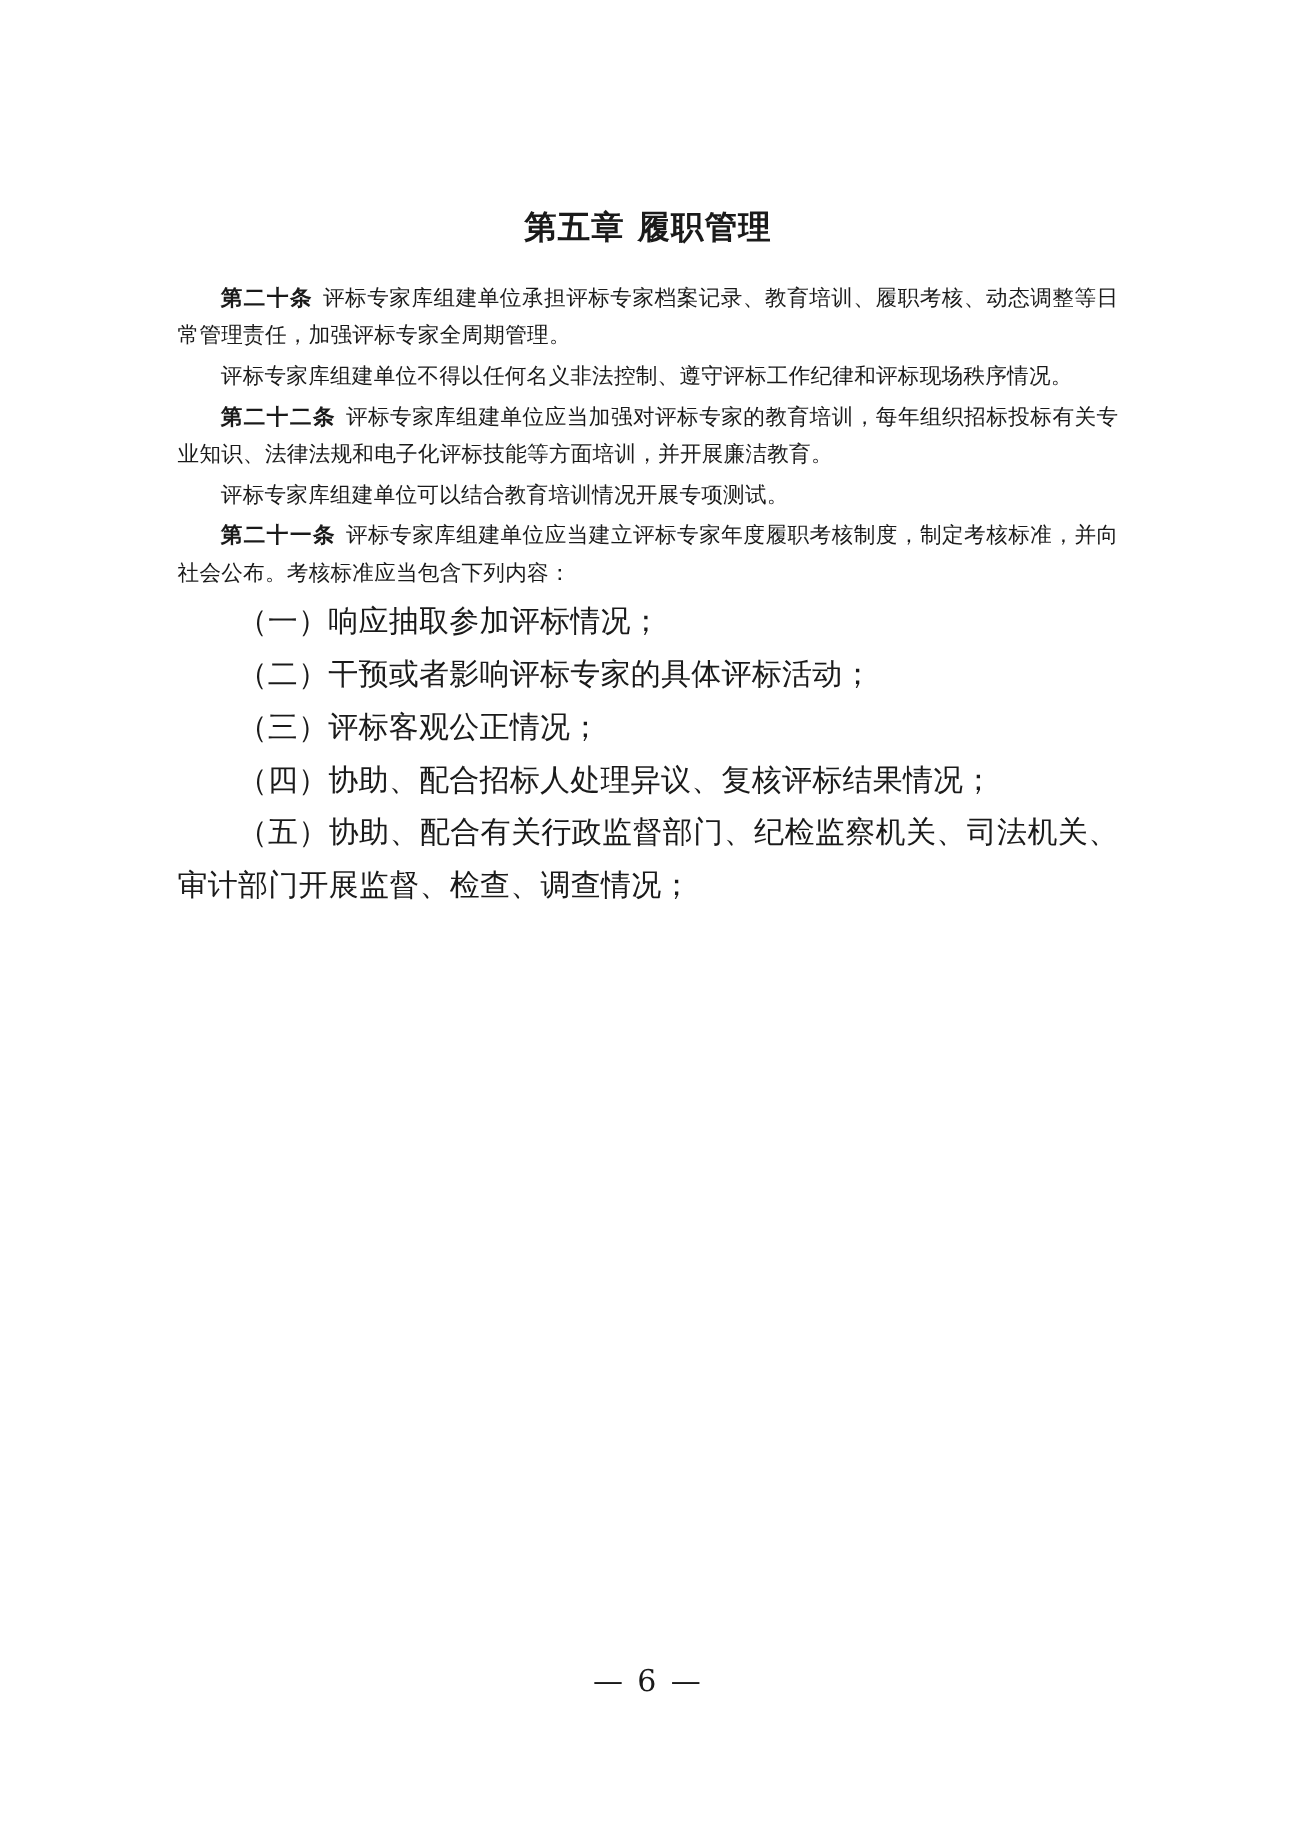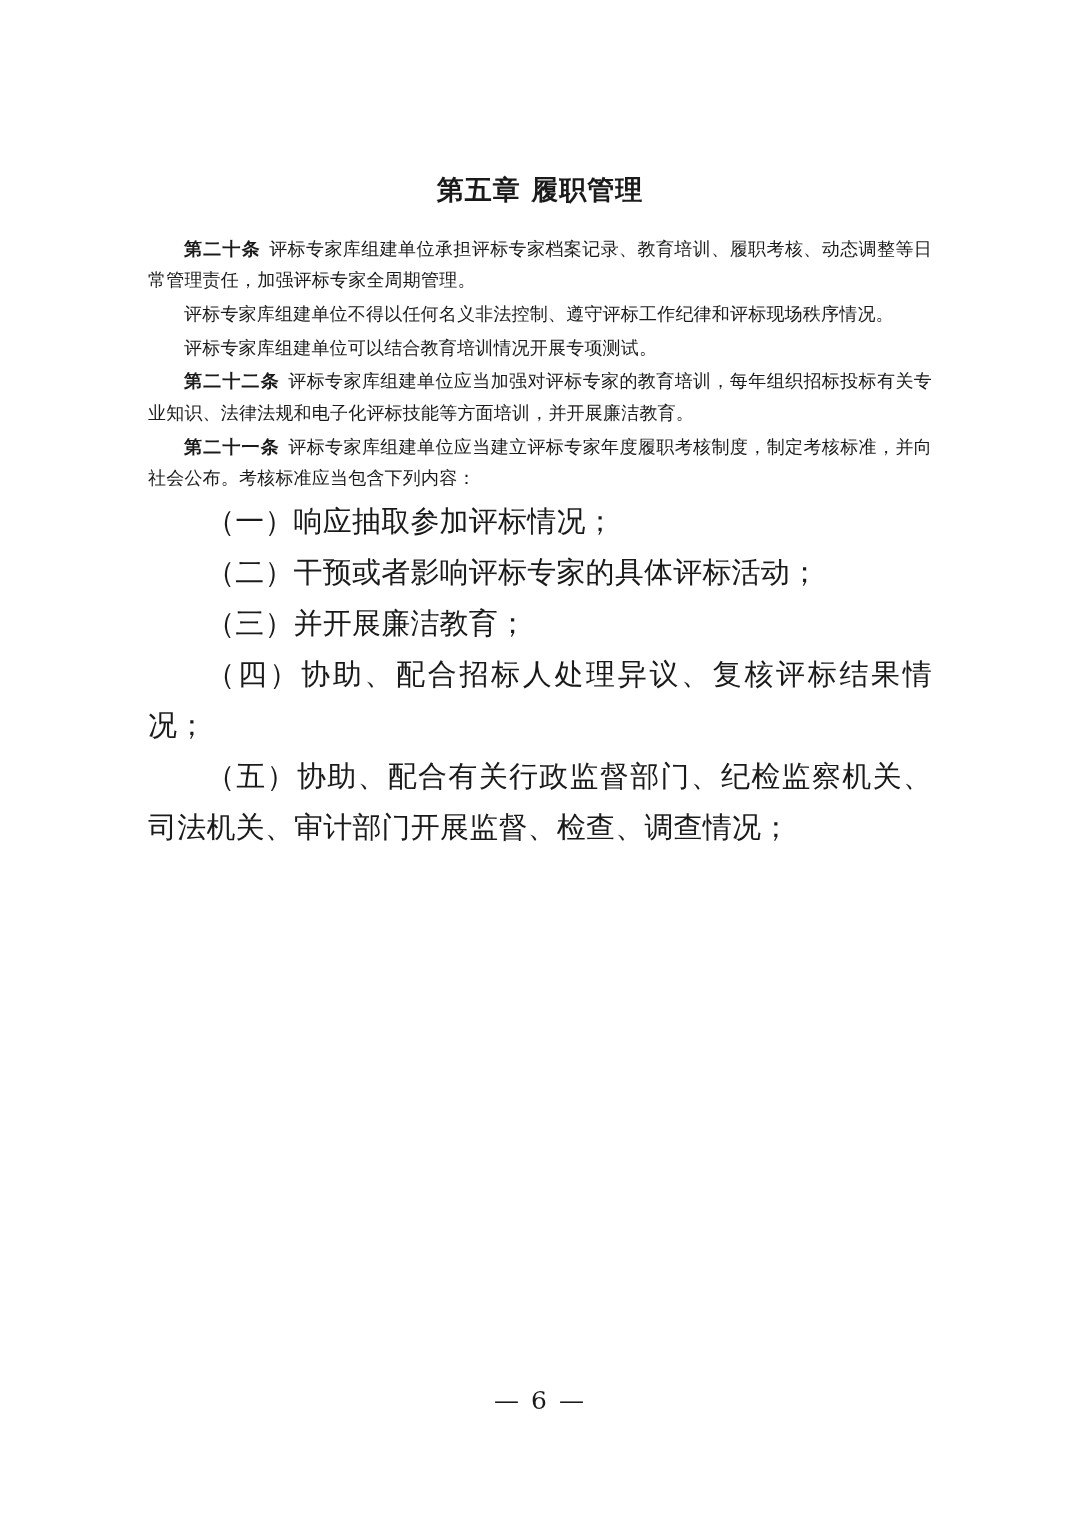--- a/index.html
+++ b/index.html
@@ -43,21 +43,21 @@
   }
   .para .art-num {
     font-weight: bold;
     letter-spacing: 1px;
   }
   .para .gap {
     display: inline-block;
     width: 0.45em;
   }
   .list-item {
-    font-size: 29px;
+    font-size: 25px;
     line-height: 1.76;
     text-align: justify;
     text-justify: inter-ideograph;
     margin: 0;
     text-indent: 2em;
     letter-spacing: 0.2px;
   }
   .page-number {
     position: absolute;
     left: 0;
@@ -74,26 +74,26 @@
 
 <div class="page">
 
   <h1 class="chapter-heading">第五章  履职管理</h1>
 
   <p class="para"><span class="art-num">第二十条</span><span class="gap"></span><span>评标专家库组建单位承担评标专家档案记录、教育培训、履职考核、动态调整等日常管理责任，加强评标专家全周期管理。</span></p>
 
   <p class="para"><span>评标专家库组建单位不得以任何名义非法控制、遵守评标工作纪律和评标现场秩序情况。</span></p>
 
 
+  <p class="para"><span class="art-num">第二十二条</span><span class="gap"></span><span>评标专家库组建单位应当加强对评标专家的教育培训，每年组织招标投标有关专业知识、法律法规和电子化评标技能等方面培训，并开展廉洁教育。</span></p>
+
   <p class="para"><span>评标专家库组建单位可以结合教育培训情况开展专项测试。</span></p>
-
-  <p class="para"><span class="art-num">第二十二条</span><span class="gap"></span><span>评标专家库组建单位应当加强对评标专家的教育培训，每年组织招标投标有关专业知识、法律法规和电子化评标技能等方面培训，并开展廉洁教育。</span></p>
 
   <p class="para"><span class="art-num">第二十一条</span><span class="gap"></span><span>评标专家库组建单位应当建立评标专家年度履职考核制度，制定考核标准，并向社会公布。考核标准应当包含下列内容：</span></p>
 
   <p class="list-item">（一）响应抽取参加评标情况；</p>
   <p class="list-item">（二）干预或者影响评标专家的具体评标活动；</p>
-  <p class="list-item">（三）并开展廉洁教育；</p>
+  <p class="list-item">（三）评标客观公正情况；</p>
   <p class="list-item">（四）协助、配合招标人处理异议、复核评标结果情况；</p>
   <p class="list-item">（五）协助、配合有关行政监督部门、纪检监察机关、司法机关、审计部门开展监督、检查、调查情况；</p>
 
   <div class="page-number">— 6 —</div>
 </div>
 
 </body></html>

